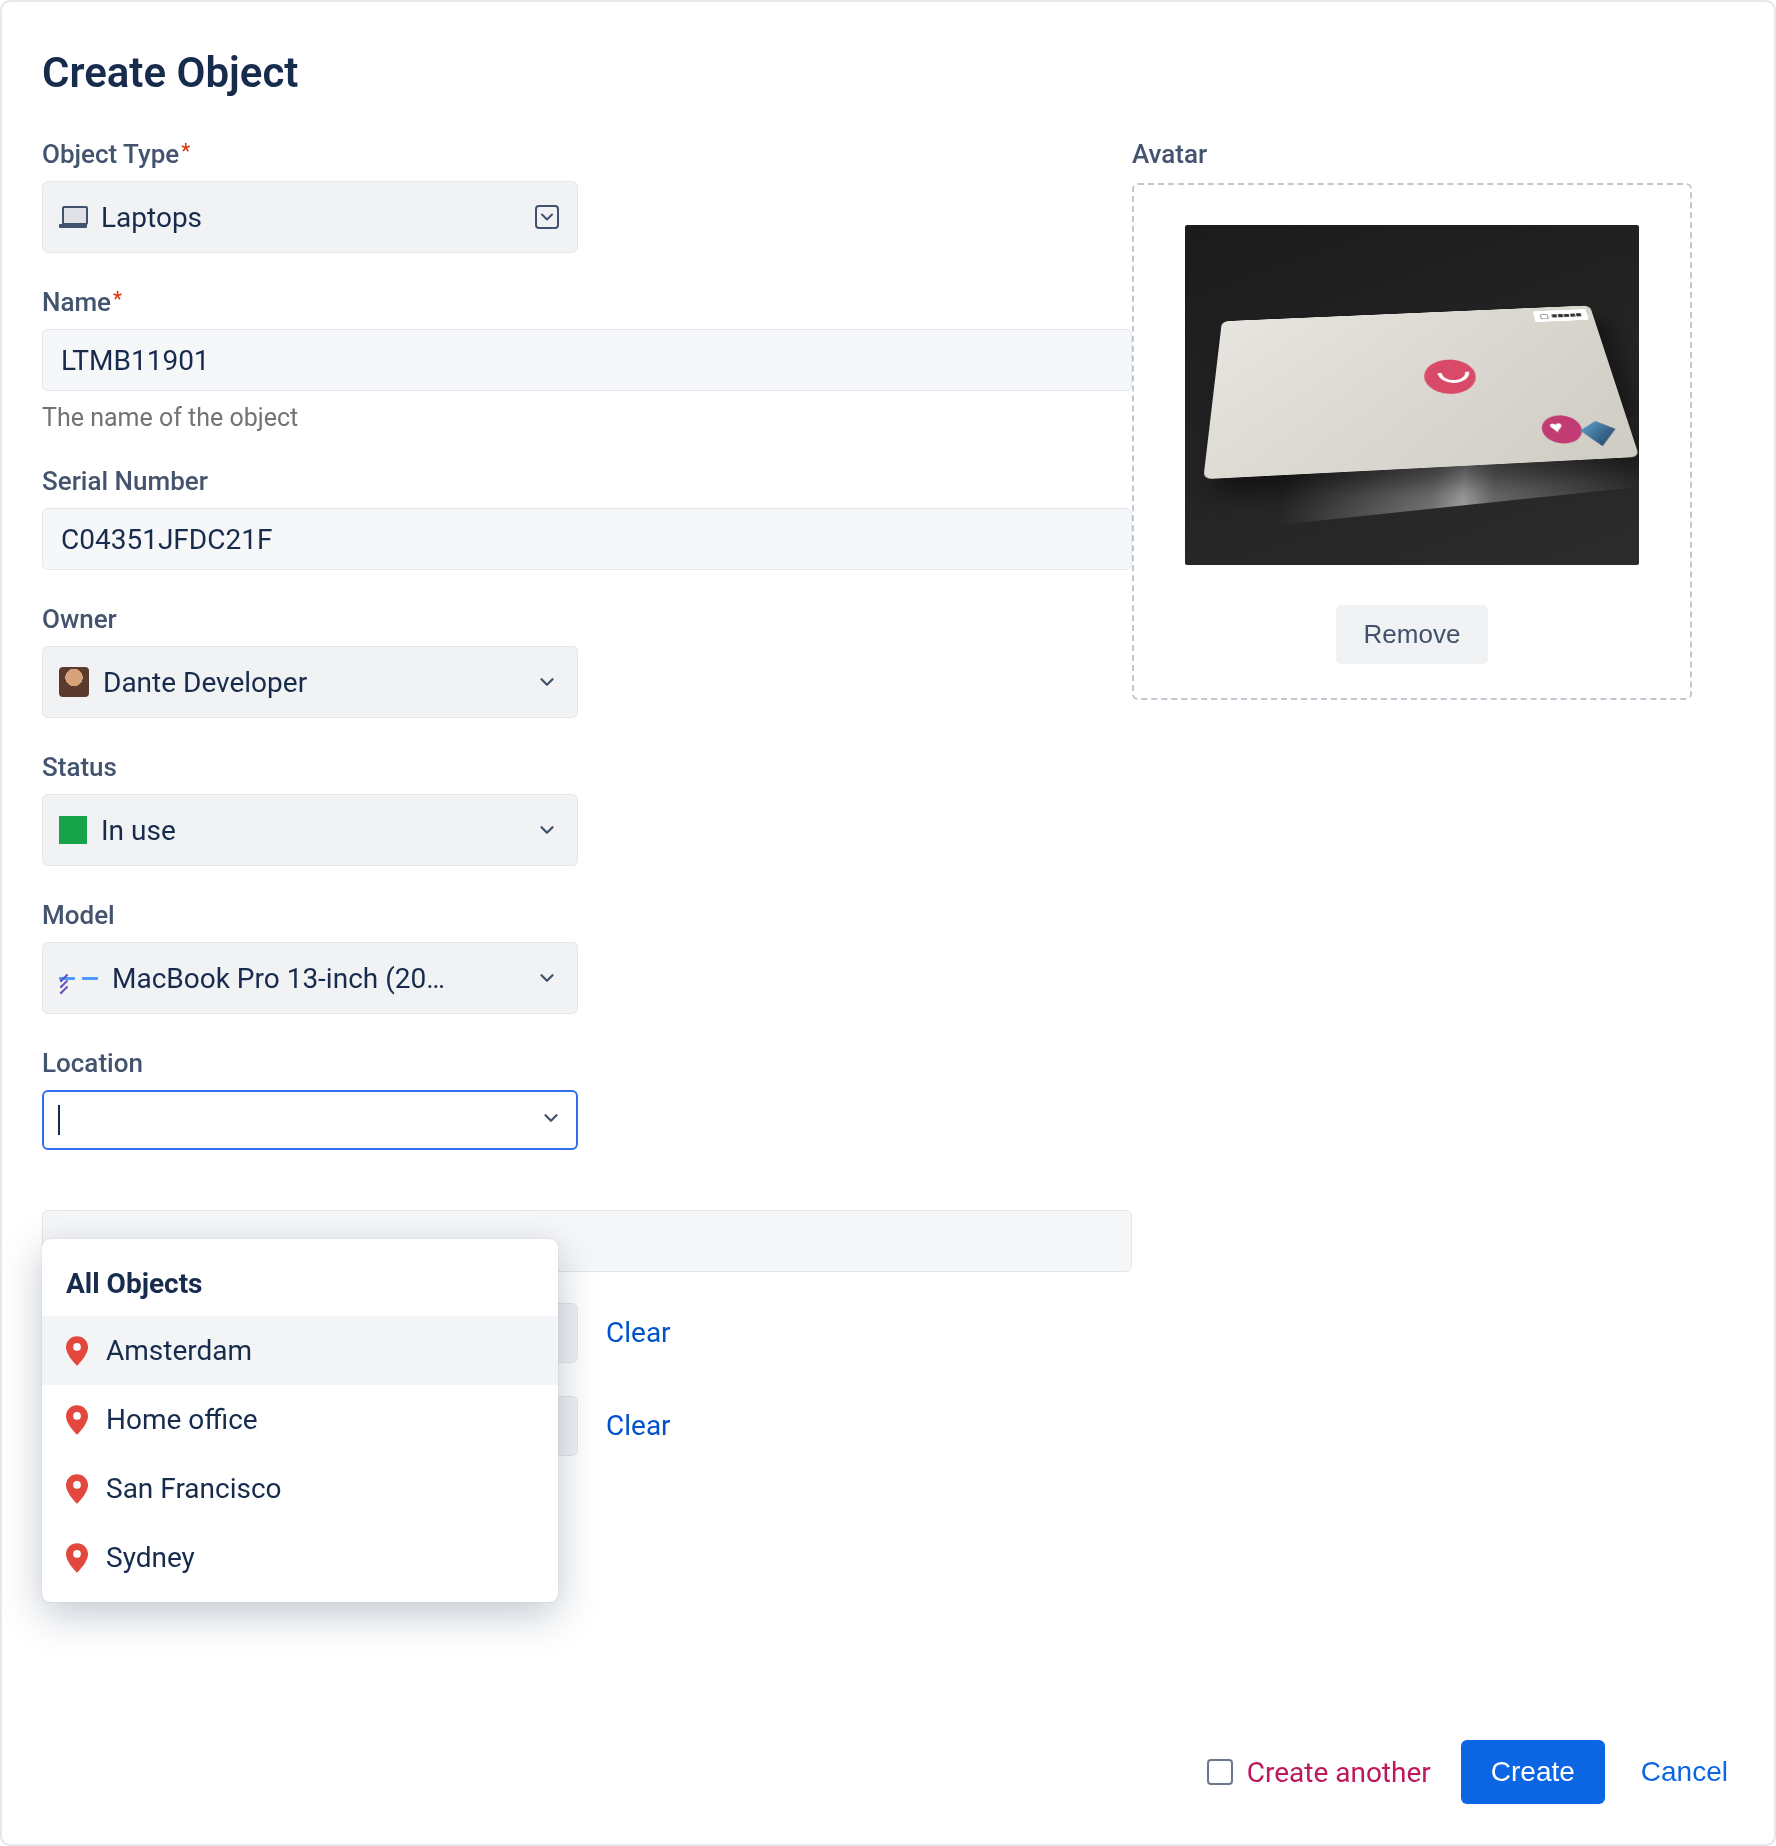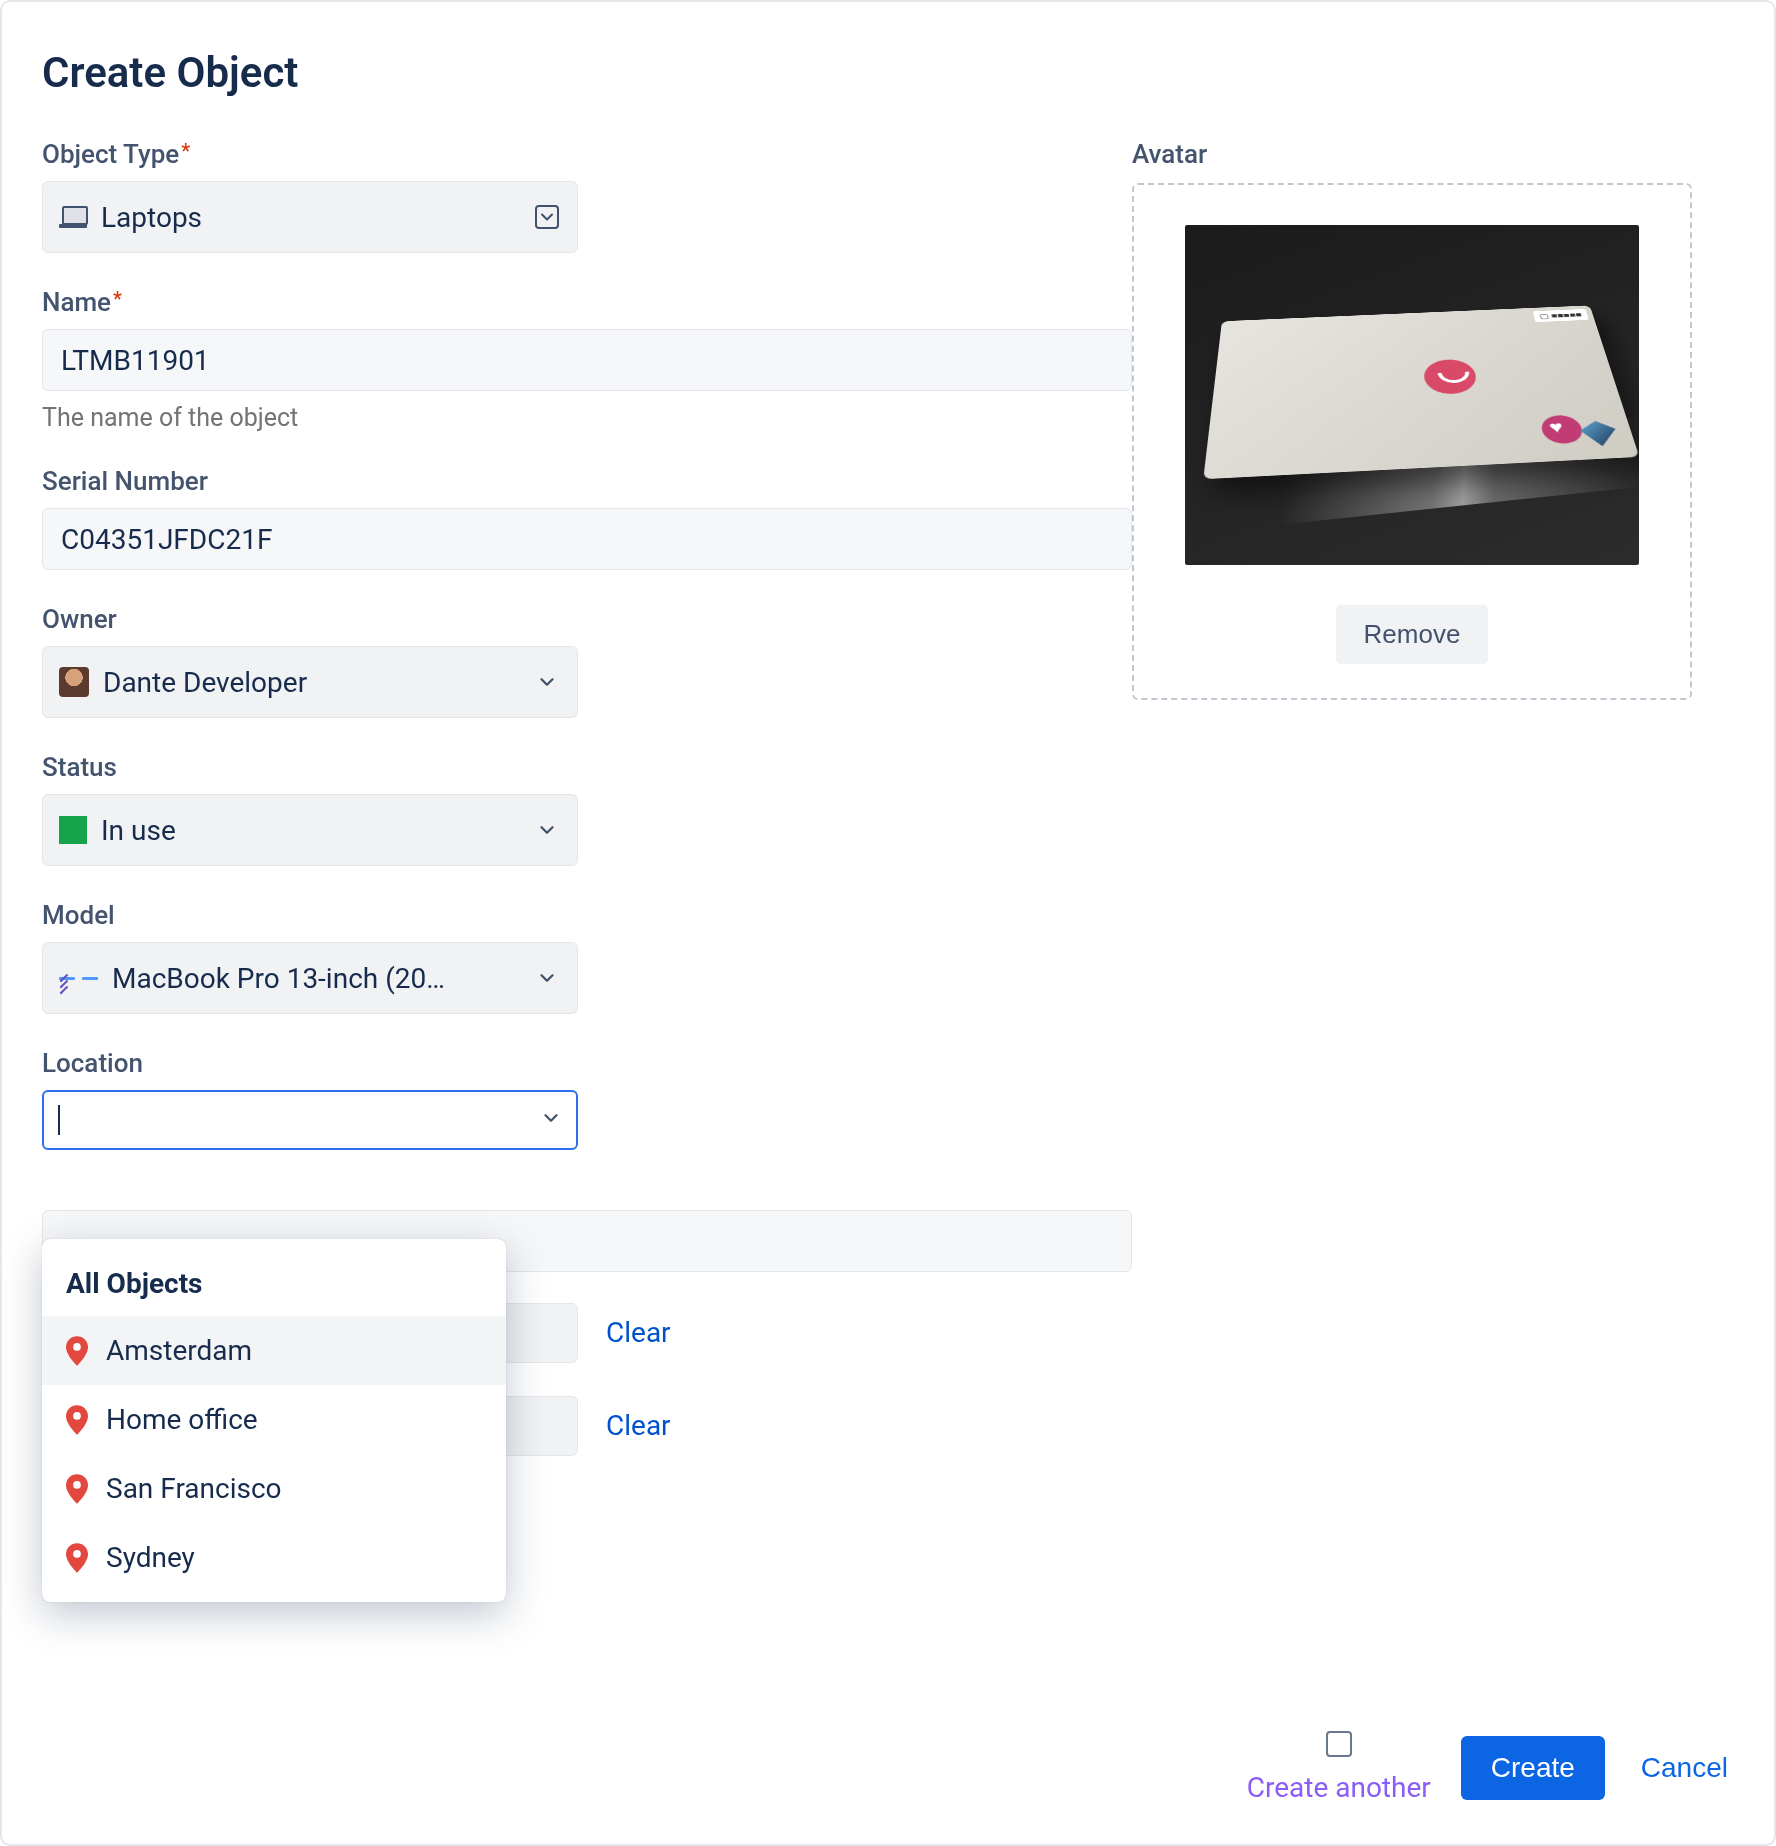--- a/index.html
+++ b/index.html
@@ -84,21 +84,21 @@
   }
   .location-select .cursor {
     width:2px; height:30px; background:#172B4D;
   }
   .location-select .chev { margin-left:auto; }
 
   .dropdown {
     position:absolute;
     top:1237px;
     left:40px;
-    width:464px;
+    width:516px;
     background:#fff;
     border-radius:8px;
     box-shadow:0 12px 40px rgba(9,30,66,0.25), 0 0 1px rgba(9,30,66,0.3);
     padding:18px 0 10px 0;
     z-index:10;
   }
   .dd-header {
     font-weight:700;
     font-size:28px;
     padding:10px 24px 16px 24px;
@@ -206,22 +206,21 @@
 
   
   .footer {
     position:absolute;
     bottom:40px; right:40px;
     display:flex; align-items:center; gap:30px;
     font-size:28px;
   }
   .chk {
     display:flex; align-items:center; gap:14px;
-    color:#8b5cf6;
-    flex-direction:column;
+    color:#be185d;
   }
   .chk-box {
     width:26px;height:26px;border:2px solid #6B778C;border-radius:4px;background:#fff;
   }
   .btn-primary {
     background:#0C66E4; color:#fff; border:none; border-radius:6px;
     padding:16px 30px; font-size:28px; font-weight:500; cursor:pointer;
   }
   .btn-link {
     color:#0C66E4; font-size:28px; background:none; border:none; cursor:pointer;

